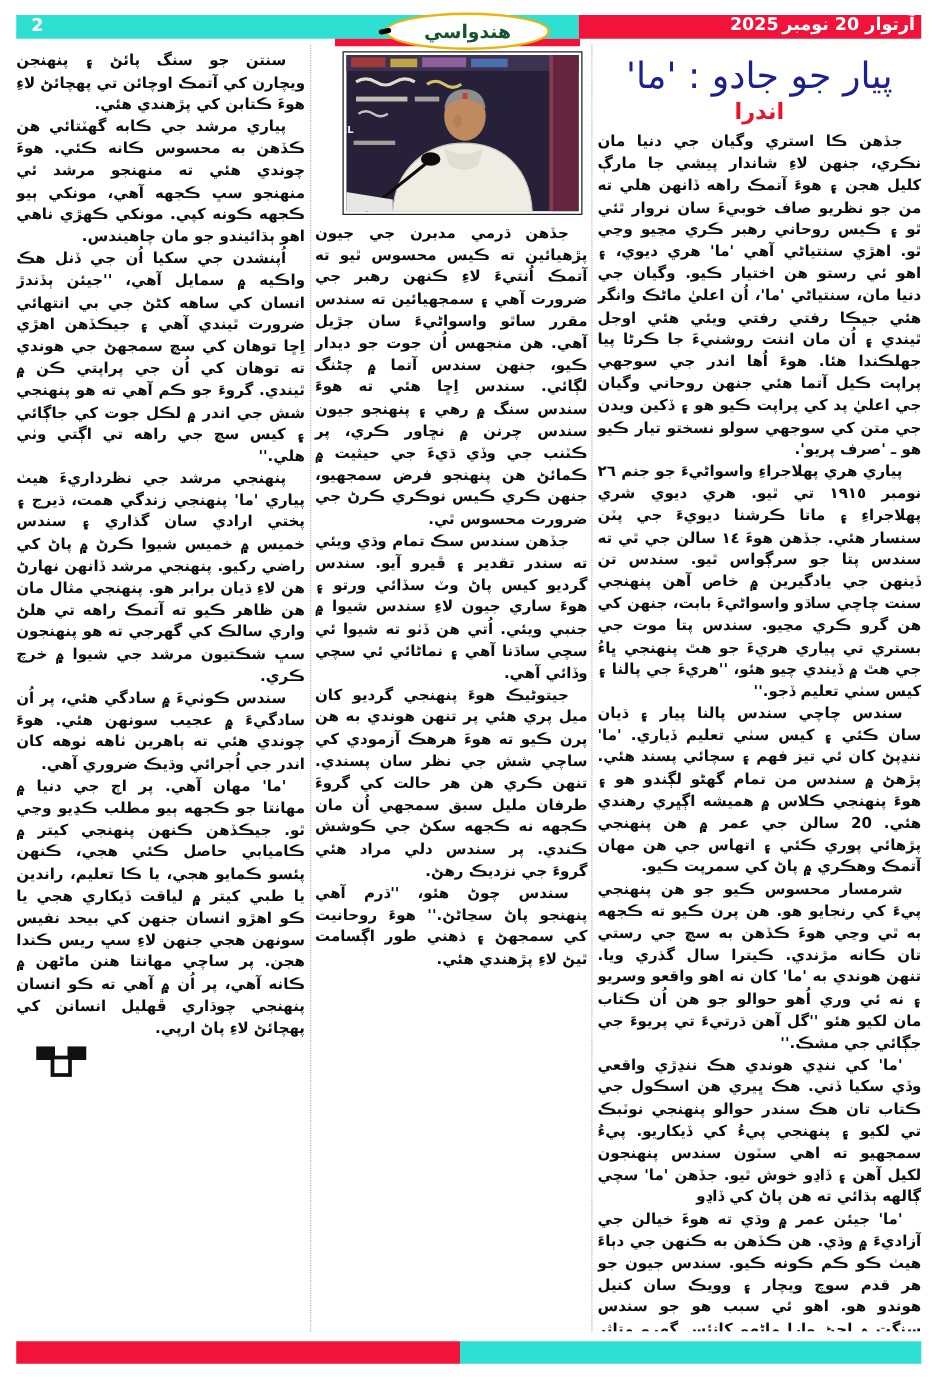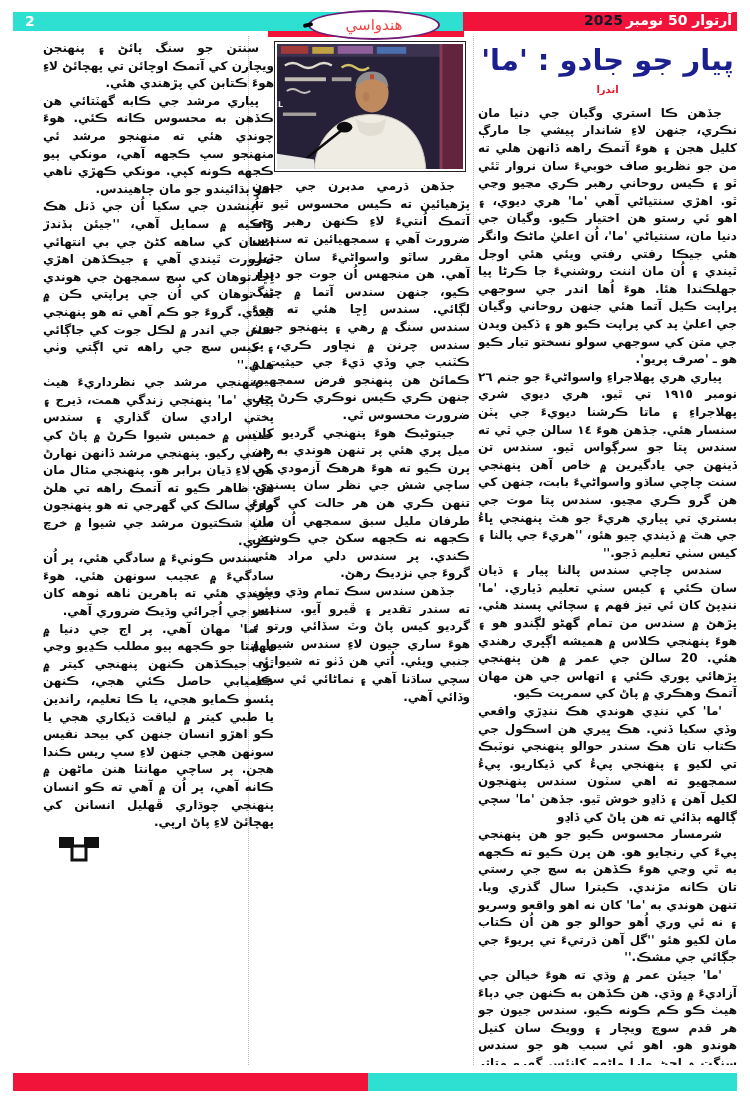--- a/index.html
+++ b/index.html
@@ -4,40 +4,40 @@
 <style>
   html,body{margin:0;padding:0;background:#ffffff;}
   body{width:750px;height:1109px;overflow:hidden;font-family:"DejaVu Sans",sans-serif;}
   .page{position:relative;width:750px;height:1109px;background:#fff;direction:rtl;}
 
   
   .bar-teal{position:absolute;left:13px;top:12px;width:450px;height:19px;background:#2ee0d2;}
   .bar-red{position:absolute;left:463px;top:12px;width:274px;height:19px;background:#f2133b;}
   .page-num{position:absolute;left:12px;top:1px;color:#fff;font-weight:bold;font-size:14px;direction:ltr;}
   .date-wrap{position:absolute;right:5px;top:0px;color:#fff;font-weight:bold;font-size:14px;white-space:nowrap;}
-  .date-wrap .yr{color:#0f172a;padding-right:3px;}
+  .date-wrap .yr{color:#ffffff;padding-right:3px;}
   .red-strip{position:absolute;left:268px;top:31px;width:196px;height:6px;background:#f2133b;}
-  .oval{position:absolute;left:308px;top:10px;width:128px;height:26px;background:#fff;border:2px solid #701a75;
+  .oval{position:absolute;left:308px;top:10px;width:128px;height:26px;background:#fff;border:2px solid #eab308;
         border-radius:50%;display:flex;align-items:center;justify-content:center;z-index:5;
-        font-weight:normal;font-size:15px;color:#ef4444;}
+        font-weight:bold;font-size:15px;color:#14532d;}
   .oval:before{content:"";position:absolute;left:-7px;top:11px;width:10px;height:4px;background:#000;
         border-radius:2px;transform:rotate(-12deg);}
 
   
   .col{position:absolute;top:40px;bottom:44px;overflow:hidden;text-align:justify;
        font-size:12px;line-height:17.6px;font-weight:bold;color:#0d0d0d;}
   .col-right{right:13px;width:259px;}
   .col-mid{left:248px;width:226px;top:36px;border-left:1px dotted #b5b5b5;border-right:1px dotted #b5b5b5;
            padding:0 3px;box-sizing:border-box;}
-  .col-left{left:13px;width:231px;margin-left:30px;}
+  .col-left{left:13px;width:231px;}
   .para{margin:0;text-indent:15px;}
 
   .headline{margin:2px 0 3px;text-align:center;font-size:29px;line-height:1.25;
-            color:#1c1f8e;font-weight:bold;}
-  .byline{margin:0 0 6px;text-align:center;color:#e8142a;font-size:10px;font-weight:bold;}
+            color:#1c1f8e;font-weight:normal;}
+  .byline{margin:0 0 6px;text-align:center;color:#e8142a;font-size:18px;font-weight:bold;}
 
   
   .photo{width:192px;margin:5px 4px 6px auto;border:1px solid #222;background:#fff;padding:2px;box-sizing:border-box;}
   .photo svg{display:block;width:100%;height:auto;}
 
   
   .endmark{display:block;margin:5px auto 0 0;margin-left:15px;margin-right:auto;width:42px;height:27px;}
 
   
   .foot-red{position:absolute;left:13px;bottom:18px;width:355px;height:18px;background:#f2133b;}
@@ -45,36 +45,36 @@
 </style>
 </head>
 <body>
 
 <div class="page">
 
   <div class="bar-teal">
     <span class="page-num">2</span>
   </div>
   <div class="bar-red">
-    <span class="date-wrap"><span>آرتوار 50 نومبر</span><span class="yr">2025</span></span>
+    <span class="date-wrap"><span>آرتوار 20 نومبر</span><span class="yr">2025</span></span>
   </div>
   <div class="red-strip"></div>
   <div class="oval">
     <span>هندواسي</span>
   </div>
 
   <div class="col col-right">
     <h1 class="headline">پيار جو جادو : 'ما'</h1>
     <div class="byline">اندرا</div>
     <div>
         <p class="para">جڏهن ڪا استري وگيان جي دنيا مان نڪري، جنهن لاءِ شاندار پيشي جا مارڳ کليل هجن ۽ هوءَ آتمڪ راهه ڏانهن هلي ته من جو نظريو صاف خوبيءَ سان نروار ٿئي ٿو ۽ ڪيس روحاني رهبر ڪري مڃيو وڃي ٿو. اهڙي سنتياڻي آهي 'ما' هري ديوي، ۽ اهو ئي رستو هن اختيار ڪيو. وگيان جي دنيا مان، سنتياڻي 'ما'، اُن اعليٰ ماڻڪ وانگر هئي جيڪا رفتي رفتي ويئي هئي اوجل ٿيندي ۽ اُن مان اننت روشنيءَ جا ڪرڻا پيا جهلڪندا هئا. هوءَ اُها اندر جي سوجهي پراپت ڪيل آتما هئي جنهن روحاني وگيان جي اعليٰ پد کي پراپت ڪيو هو ۽ ڏکين ويدن جي متن کي سوجهي سولو نسختو تيار ڪيو هو ـ 'صرف پريو'.</p>
         <p class="para">پياري هري پهلاجراءِ واسواڻيءَ جو جنم ٢٦ نومبر ١٩١٥ تي ٿيو. هري ديوي شري پهلاجراءِ ۽ ماتا ڪرشنا ديويءَ جي پٽن سنسار هئي. جڏهن هوءَ ١٤ سالن جي ٿي ته سندس پتا جو سرڳواس ٿيو. سندس تن ڏينهن جي يادگيرين ۾ خاص آهن پنهنجي سنت چاچي ساڌو واسواڻيءَ بابت، جنهن کي هن گرو ڪري مڃيو. سندس پتا موت جي بستري تي پياري هريءَ جو هٿ پنهنجي ڀاءُ جي هٿ ۾ ڏيندي چيو هئو، ''هريءَ جي پالنا ۽ کيس سٺي تعليم ڏجو.''</p>
         <p class="para">سندس چاچي سندس پالنا پيار ۽ ڌيان سان ڪئي ۽ کيس سٺي تعليم ڏياري. 'ما' ننڍپڻ کان ئي تيز فهم ۽ سچائي پسند هئي. پڙهڻ ۾ سندس من تمام گهڻو لڳندو هو ۽ هوءَ پنهنجي ڪلاس ۾ هميشه اڳڀري رهندي هئي. 20 سالن جي عمر ۾ هن پنهنجي پڙهائي پوري ڪئي ۽ اتهاس جي هن مهان آتمڪ وهڪري ۾ پاڻ کي سمرپت ڪيو.</p>
+        <p class="para">شرمسار محسوس ڪيو جو هن پنهنجي پيءَ کي رنجايو هو. هن پرن ڪيو ته ڪجهه به ٿي وڃي هوءَ ڪڏهن به سچ جي رستي تان ڪانه مڙندي. ڪيترا سال گذري ويا. تنهن هوندي به 'ما' کان نه اهو واقعو وسريو ۽ نه ئي وري اُهو حوالو جو هن اُن ڪتاب مان لکيو هئو ''گل آهن ڌرتيءَ تي پريوءَ جي جڳائي جي مشڪ.''</p>
         <p class="para">'ما' کي ننڍي هوندي هڪ ننڍڙي واقعي وڏي سکيا ڏني. هڪ ڀيري هن اسڪول جي ڪتاب تان هڪ سندر حوالو پنهنجي نوٽبڪ تي لکيو ۽ پنهنجي پيءُ کي ڏيکاريو. پيءُ سمجهيو ته اهي سٽون سندس پنهنجون لکيل آهن ۽ ڏاڍو خوش ٿيو. جڏهن 'ما' سچي ڳالهه ٻڌائي ته هن پاڻ کي ڏاڍو</p>
-        <p class="para">شرمسار محسوس ڪيو جو هن پنهنجي پيءَ کي رنجايو هو. هن پرن ڪيو ته ڪجهه به ٿي وڃي هوءَ ڪڏهن به سچ جي رستي تان ڪانه مڙندي. ڪيترا سال گذري ويا. تنهن هوندي به 'ما' کان نه اهو واقعو وسريو ۽ نه ئي وري اُهو حوالو جو هن اُن ڪتاب مان لکيو هئو ''گل آهن ڌرتيءَ تي پريوءَ جي جڳائي جي مشڪ.''</p>
         <p class="para">'ما' جيئن عمر ۾ وڌي ته هوءَ خيالن جي آزاديءَ ۾ وڌي. هن ڪڏهن به ڪنهن جي دٻاءَ هيٺ ڪو ڪم ڪونه ڪيو. سندس جيون جو هر قدم سوچ ويچار ۽ وويڪ سان کنيل هوندو هو. اهو ئي سبب هو جو سندس سنگت ۾ اچڻ وارا ماڻهو کانئس گهرو متاثر ٿيندا هئا.</p>
       </div>
   </div>
 
   <div class="col col-mid">
     <div class="photo">
       <svg viewBox="0 0 190 128" xmlns="http://www.w3.org/2000/svg">
         <rect x="0" y="0" width="190" height="128" fill="#262038"></rect>
         <rect x="0" y="0" width="190" height="13" fill="#3c3350"></rect>
         <rect x="4" y="2" width="28" height="8" fill="#a33a3a"></rect>
@@ -102,22 +102,23 @@
         <rect x="95" y="31" width="4" height="5" fill="#c2452f"></rect>
 
         <line x1="16" y1="128" x2="66" y2="88" stroke="#0c0c0c" stroke-width="2.6"></line>
         <ellipse cx="69" cy="85" rx="8" ry="5.5" fill="#0c0c0c"></ellipse>
 
         <path d="M0 112 L38 118 L38 128 L0 128 Z" fill="#e7e7e3"></path>
       </svg>
     </div>
     <div>
         <p class="para">جڏهن ڌرمي مدبرن جي جيون پڙهيائين ته ڪيس محسوس ٿيو ته آتمڪ اُنتيءَ لاءِ ڪنهن رهبر جي ضرورت آهي ۽ سمجهيائين ته سندس مقرر ساٿو واسواڻيءَ سان جڙيل آهي. هن منجهس اُن جوت جو ديدار ڪيو، جنهن سندس آتما ۾ چڻنگ لڳائي. سندس اِڇا هئي ته هوءَ سندس سنگ ۾ رهي ۽ پنهنجو جيون سندس چرنن ۾ نڇاور ڪري، پر ڪٽنب جي وڏي ڌيءَ جي حيثيت ۾ ڪمائڻ هن پنهنجو فرض سمجهيو، جنهن ڪري ڪيس نوڪري ڪرڻ جي ضرورت محسوس ٿي.</p>
+        <p class="para">جڏهن سندس سڪ تمام وڌي ويئي ته سندر تقدير ۽ ڦيرو آيو. سندس گرديو کيس پاڻ وٽ سڏائي ورتو ۽ هوءَ ساري جيون لاءِ سندس شيوا ۾ جنبي ويئي. اُتي هن ڏٺو ته شيوا ئي سچي ساڌنا آهي ۽ نماڻائي ئي سچي وڏائي آهي.</p>
         <p class="para">جيتوڻيڪ هوءَ پنهنجي گرديو کان ميل پري هئي پر تنهن هوندي به هن پرن ڪيو ته هوءَ هرهڪ آزمودي کي ساچي شش جي نظر سان پسندي. تنهن ڪري هن هر حالت کي گروءَ طرفان مليل سبق سمجهي اُن مان ڪجهه نه ڪجهه سکڻ جي ڪوشش ڪندي. پر سندس دلي مراد هئي گروءَ جي نزديڪ رهڻ.</p>
-        <p class="para">جڏهن سندس سڪ تمام وڌي ويئي ته سندر تقدير ۽ ڦيرو آيو. سندس گرديو کيس پاڻ وٽ سڏائي ورتو ۽ هوءَ ساري جيون لاءِ سندس شيوا ۾ جنبي ويئي. اُتي هن ڏٺو ته شيوا ئي سچي ساڌنا آهي ۽ نماڻائي ئي سچي وڏائي آهي.</p>
+        <p class="para">سندس چوڻ هئو، ''ڌرم آهي پنهنجو پاڻ سڃاڻڻ.'' هوءَ روحانيت کي سمجهڻ ۽ ذهني طور اڳسامت ٿيڻ لاءِ پڙهندي هئي.</p>
       </div>
   </div>
 
   <div class="col col-left">
     <div>
         <p class="para">سنتن جو سنگ پائڻ ۽ پنهنجن ويچارن کي آتمڪ اوچائن تي پهچائڻ لاءِ هوءَ ڪتابن کي پڙهندي هئي.</p>
         <p class="para">پياري مرشد جي ڪابه گهٽتائي هن ڪڏهن به محسوس ڪانه ڪئي. هوءَ چوندي هئي ته منهنجو مرشد ئي منهنجو سڀ ڪجهه آهي، مونکي ٻيو ڪجهه ڪونه کپي. مونکي ڪهڙي ناهي اهو ٻڌائيندو جو مان چاهيندس.</p>
         <p class="para">اُپنشدن جي سکيا اُن جي ڏنل هڪ واڪيه ۾ سمايل آهي، ''جيئن ٻڏندڙ انسان کي ساهه کڻڻ جي بي انتهائي ضرورت ٿيندي آهي ۽ جيڪڏهن اهڙي اِڇا توهان کي سچ سمجهڻ جي هوندي ته توهان کي اُن جي پراپتي ڪن ۾ ٿيندي. گروءَ جو ڪم آهي ته هو پنهنجي شش جي اندر ۾ لڪل جوت کي جاڳائي ۽ کيس سچ جي راهه تي اڳتي وٺي هلي.''</p>
         <p class="para">پنهنجي مرشد جي نظرداريءَ هيٺ پياري 'ما' پنهنجي زندگي همت، ڌيرج ۽ پختي ارادي سان گذاري ۽ سندس خميس ۾ خميس شيوا ڪرڻ ۾ پاڻ کي راضي رکيو. پنهنجي مرشد ڏانهن نهارڻ هن لاءِ ڌيان برابر هو. پنهنجي مثال مان هن ظاهر ڪيو ته آتمڪ راهه تي هلڻ واري سالڪ کي گهرجي ته هو پنهنجون سڀ شڪتيون مرشد جي شيوا ۾ خرچ ڪري.</p>
         <p class="para">سندس ڪوٺيءَ ۾ سادگي هئي، پر اُن سادگيءَ ۾ عجيب سونهن هئي. هوءَ چوندي هئي ته ٻاهرين ٺاهه ٺوهه کان اندر جي اُجرائي وڌيڪ ضروري آهي.</p>

